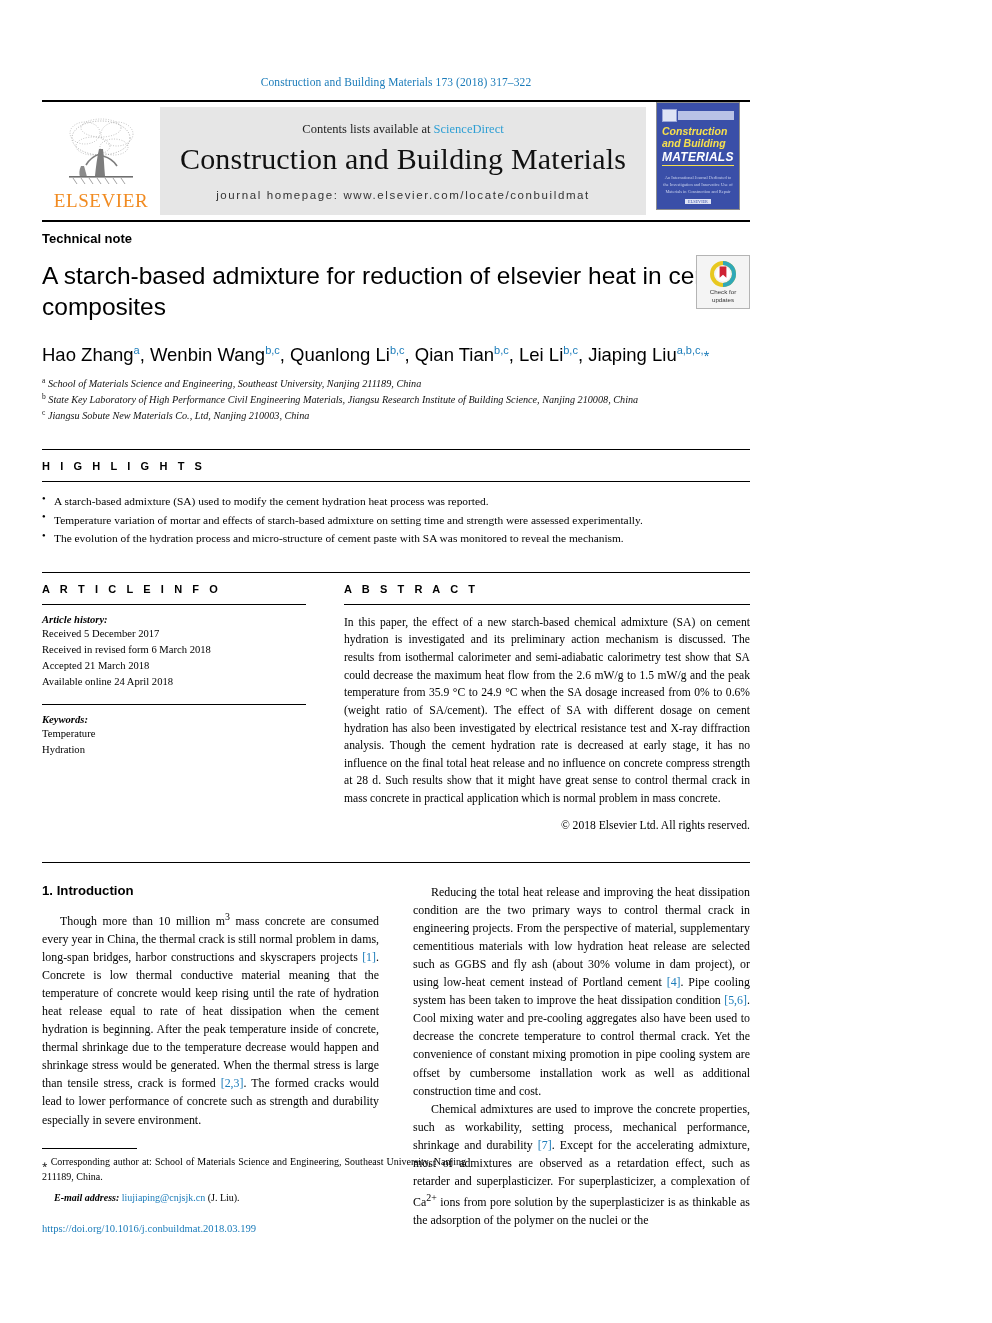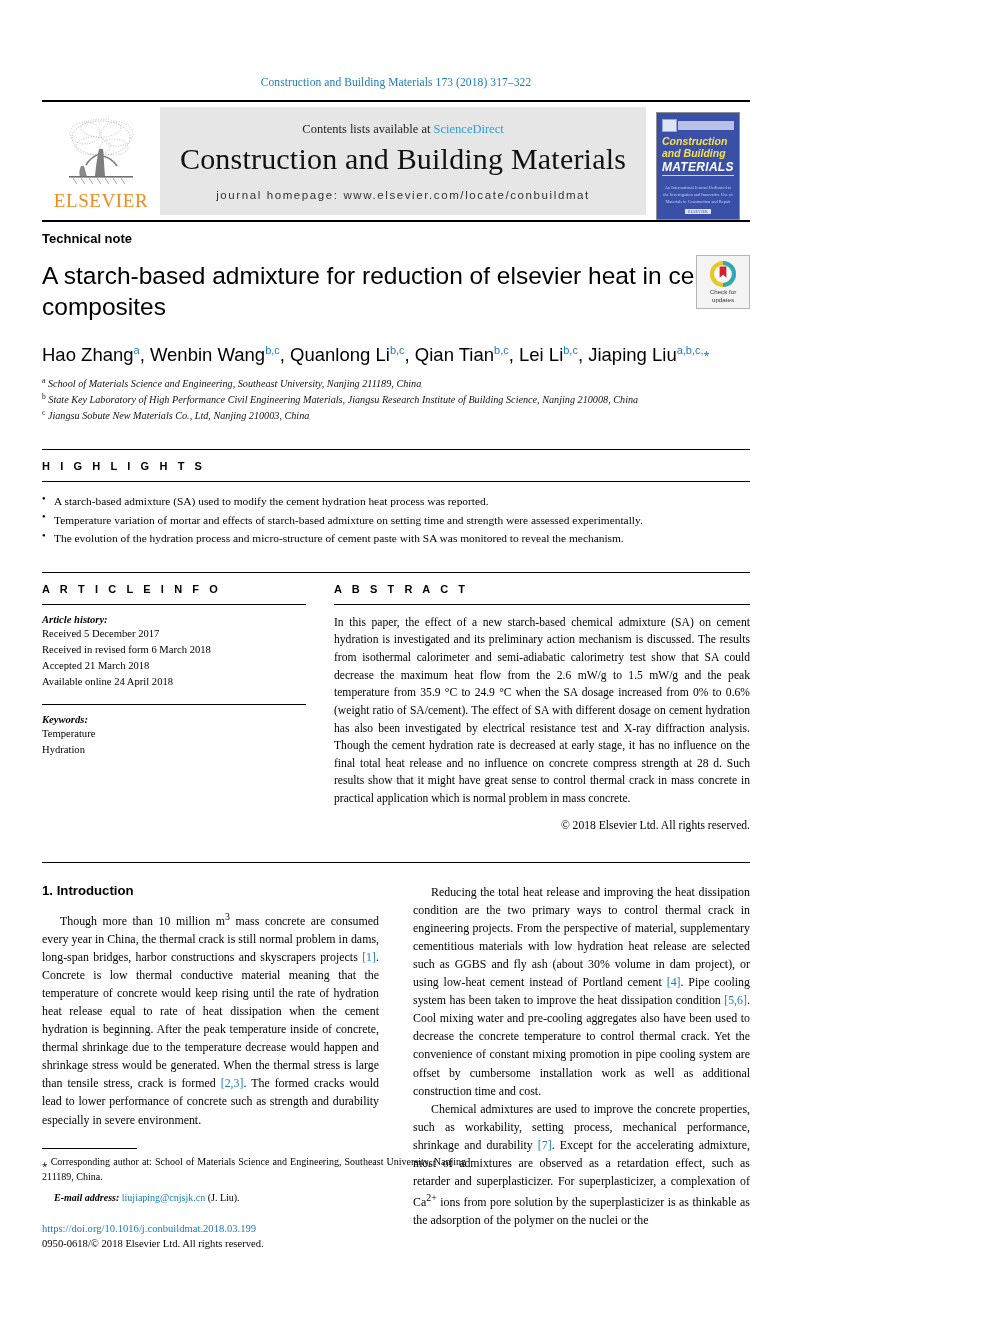--- a/index.html
+++ b/index.html
@@ -93,21 +93,21 @@
     font-size: 11.5px;
     color: #333;
     letter-spacing: 1.6px;
     font-family: "Liberation Sans", sans-serif;
     margin-top: 10px;
   }
   .masthead-cover {
     width: 104px;
     flex: 0 0 104px;
     display: flex;
-    align-items: flex-end;
+    align-items: flex-start;
     justify-content: center;
   }
   .cover-thumb {
     width: 84px;
     height: 108px;
     background: #3a4fa8;
     border: 1px solid #8e8e8e;
     position: relative;
     box-sizing: border-box;
     padding: 6px 5px;
@@ -273,21 +273,21 @@
     font-size: 6px;
     line-height: 1.9;
   }
 
   
   .info-abstract {
     margin: 24px 42px 0 42px;
     border-top: 1.5px solid #000;
     padding-top: 10px;
     display: flex;
-    gap: 0;
+    gap: 10px;
   }
   .col-info {
     flex: 0 0 292px;
     padding-right: 28px;
     box-sizing: border-box;
   }
   .col-abs {
     flex: 1 1 auto;
   }
   .info-rule, .abs-rule {
@@ -516,16 +516,15 @@
   </div>
 
   <div class="footnote">
     <div class="fn-rule"></div>
     <div class="fn-line">⁎ Corresponding author at: School of Materials Science and Engineering, Southeast University, Nanjing 211189, China.</div>
     <div class="fn-email"><i>E-mail address:</i> <span class="fn-link">liujiaping@cnjsjk.cn</span> <span>(J. Liu).</span></div>
   </div>
 
   <div class="imprint">
     <div class="doi">https://doi.org/10.1016/j.conbuildmat.2018.03.199</div>
-    <div class="issn">0950-0618/© 2018 Elsevier Ltd. All rights reserved.</div>
   </div>
 
 </div>
 
 </body></html>

